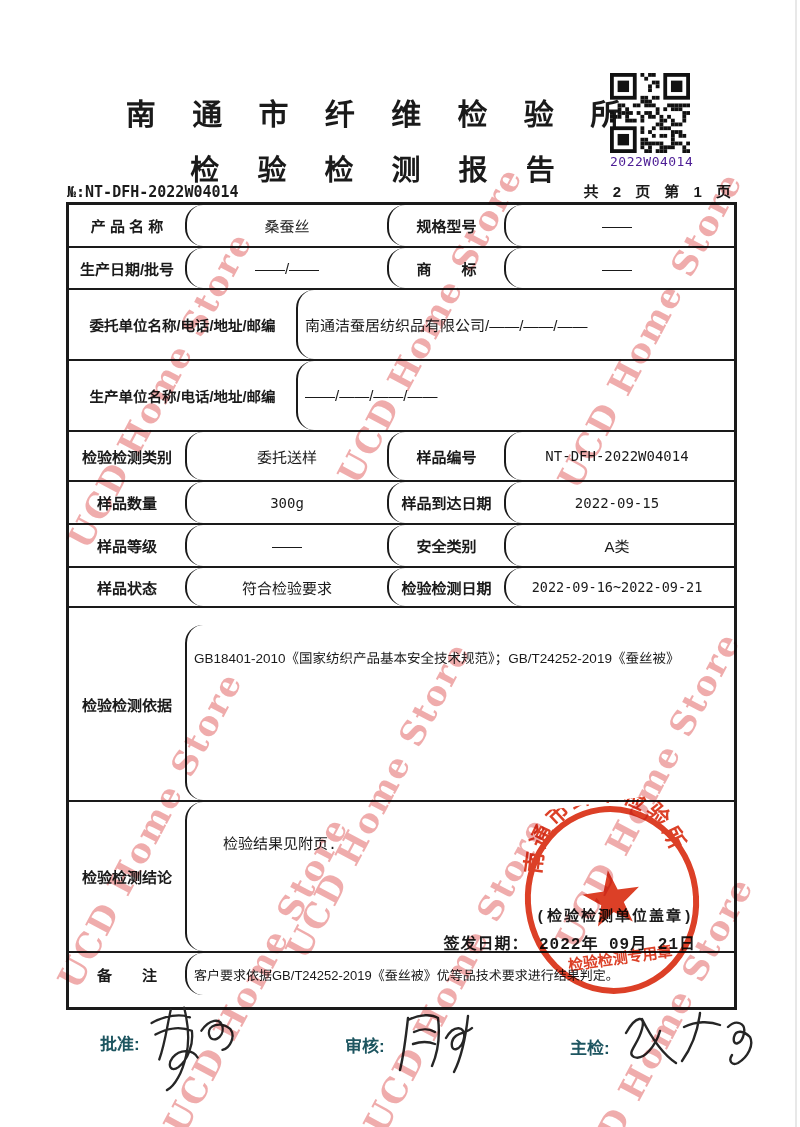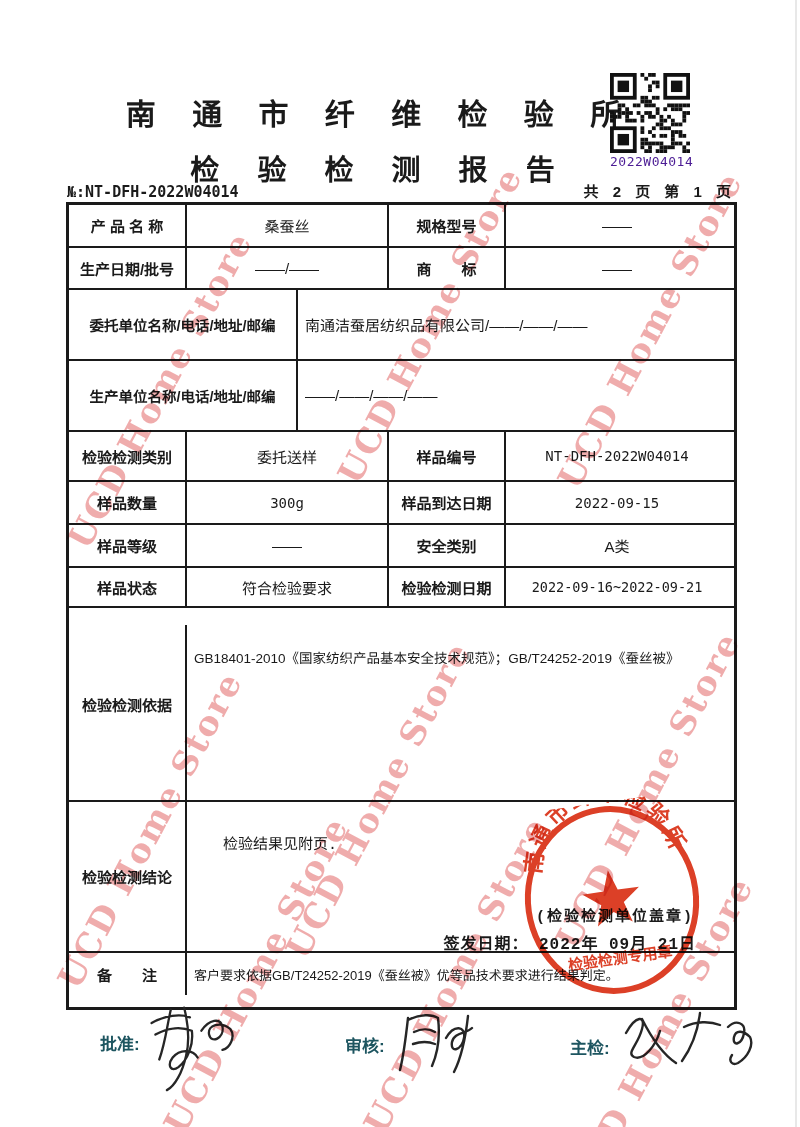--- a/index.html
+++ b/index.html
@@ -20,21 +20,21 @@
   .mono{font-family:"DejaVu Sans Mono","Liberation Mono",monospace;}
   .qr-wrap{position:absolute;left:610px;top:73px;width:82px;text-align:center;}
   .qr-wrap svg{display:block;width:80px;height:80px;}
   .qr-label{font-size:13px;color:#4c1d95;margin-top:1px;letter-spacing:.5px;}
   
   .table{position:absolute;left:66px;top:202px;width:671px;height:808px;
          border:3px solid #1a1a1a;box-sizing:border-box;background:transparent;z-index:2;}
   .tr{display:flex;border-top:2px solid #1a1a1a;box-sizing:border-box;}
   .tr:first-child{border-top:none;}
   .td{border-left:2px solid #1a1a1a;box-sizing:border-box;display:flex;
-      align-items:center;justify-content:center;text-align:center;overflow:visible;}
+      align-items:center;justify-content:center;text-align:center;overflow:visible;border-radius:18px;}
   .td:first-child{border-left:none;}
   .lab{font-weight:bold;font-size:15px;}
   .val{font-size:15px;}
   .left{justify-content:flex-start;text-align:left;padding-left:7px;}
   .c1{width:116px;} .c2{width:202px;} .c3{width:117px;} .c4{width:224px;}
   .cw1{width:227px;} .cw2{width:430px;}
   .cb1{width:116px;} .cb2{width:541px;}
   .small{font-size:13.5px;white-space:nowrap;}
   .top-left{align-items:flex-start;padding-top:22px;margin-top:17px;}
   .rel{position:relative;font-family:Liberation Mono, monospace;}

